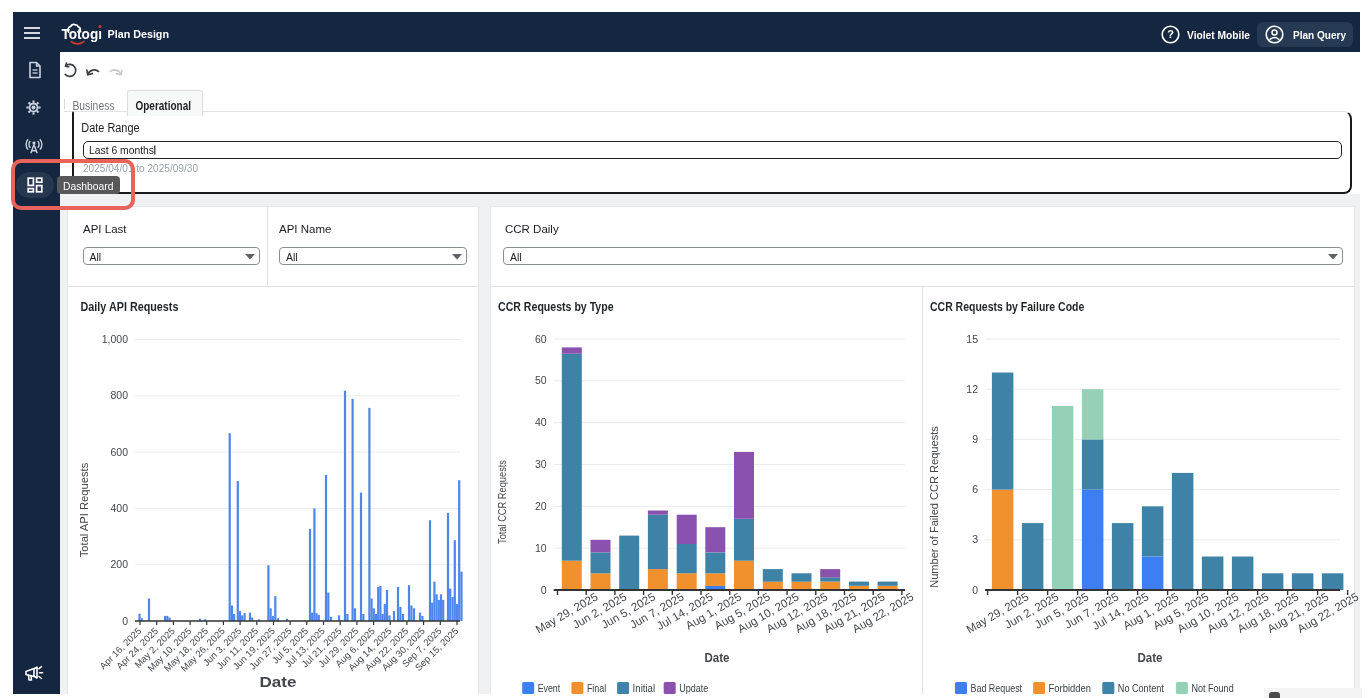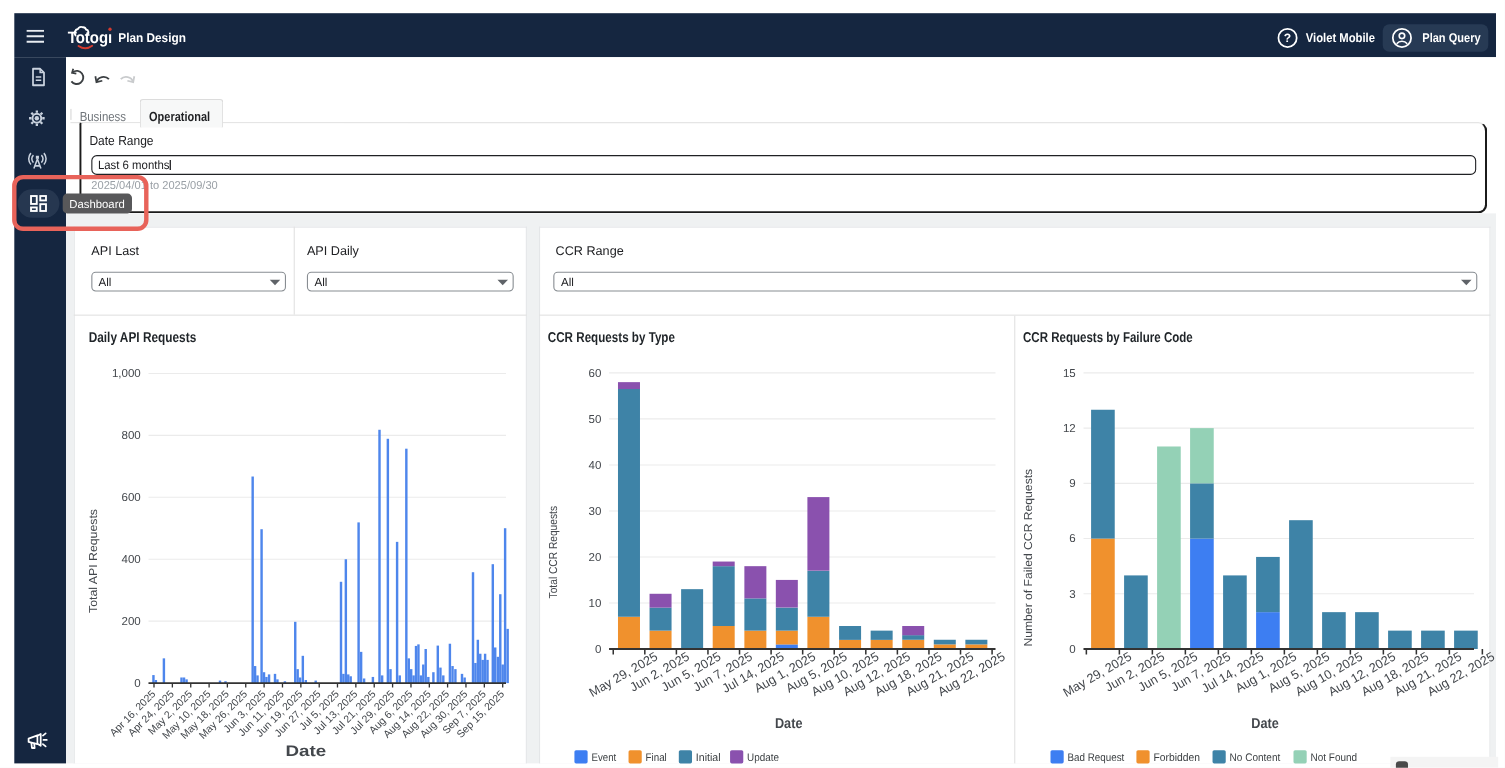--- a/index.html
+++ b/index.html
@@ -120,27 +120,27 @@
 <div class="abs" style="left:267px;top:206px;width:1px;height:80px;background:#e2e2e2"></div>
 <div class="abs" style="left:67px;top:286px;width:412px;height:1px;background:#e2e2e2"></div>
 <div class="abs" style="left:489.7px;top:286px;width:865px;height:1px;background:#e2e2e2"></div>
 <div class="abs" style="left:922px;top:287px;width:1px;height:407px;background:#e2e2e2"></div>
 <div class="abs" style="left:83px;top:223px;font-size:11.5px;color:#202124">API Last</div>
 <div class="abs" style="left:82.5px;top:247px;width:177px;height:18px;border:1px solid #888d92;border-radius:4px;background:#fff"></div>
 <div class="abs" style="left:89.5px;top:250.5px;font-size:10.5px;color:#202124">All</div>
 <svg width="10" height="6" viewBox="0 0 10 6" style="position:absolute;left:244.5px;top:254px">
     <path d="M0 0 L5 5.4 L10 0 Z" fill="#5f6368"></path>
   </svg>
-<div class="abs" style="left:279px;top:223px;font-size:11.5px;color:#202124">API Daily</div>
+<div class="abs" style="left:279px;top:223px;font-size:11.5px;color:#202124">API Name</div>
 <div class="abs" style="left:279px;top:247px;width:188px;height:18px;border:1px solid #888d92;border-radius:4px;background:#fff"></div>
 <div class="abs" style="left:286px;top:250.5px;font-size:10.5px;color:#202124">All</div>
 <svg width="10" height="6" viewBox="0 0 10 6" style="position:absolute;left:452px;top:254px">
     <path d="M0 0 L5 5.4 L10 0 Z" fill="#5f6368"></path>
   </svg>
-<div class="abs" style="left:505px;top:223px;font-size:11.5px;color:#202124">CCR Range</div>
+<div class="abs" style="left:505px;top:223px;font-size:11.5px;color:#202124">CCR Daily</div>
 <div class="abs" style="left:503px;top:247px;width:839.5px;height:18px;border:1px solid #888d92;border-radius:4px;background:#fff"></div>
 <div class="abs" style="left:510px;top:250.5px;font-size:10.5px;color:#202124">All</div>
 <svg width="10" height="6" viewBox="0 0 10 6" style="position:absolute;left:1327.5px;top:254px">
     <path d="M0 0 L5 5.4 L10 0 Z" fill="#5f6368"></path>
   </svg>
 <svg width="412" height="408" viewBox="0 0 412 408" style="position:absolute;left:67px;top:290px;font-family:'Liberation Sans',sans-serif">
 <text x="13.6" y="21" font-size="13" font-weight="bold" fill="#1f2428" textLength="97.8" lengthAdjust="spacingAndGlyphs">Daily API Requests</text>
 <line x1="68" y1="331.0" x2="393" y2="331.0" stroke="#ebebeb" stroke-width="1"></line>
 <text x="61" y="334.5" font-size="10.5" fill="#43474c" text-anchor="end">0</text>
 <line x1="68" y1="274.7" x2="393" y2="274.7" stroke="#ebebeb" stroke-width="1"></line>

